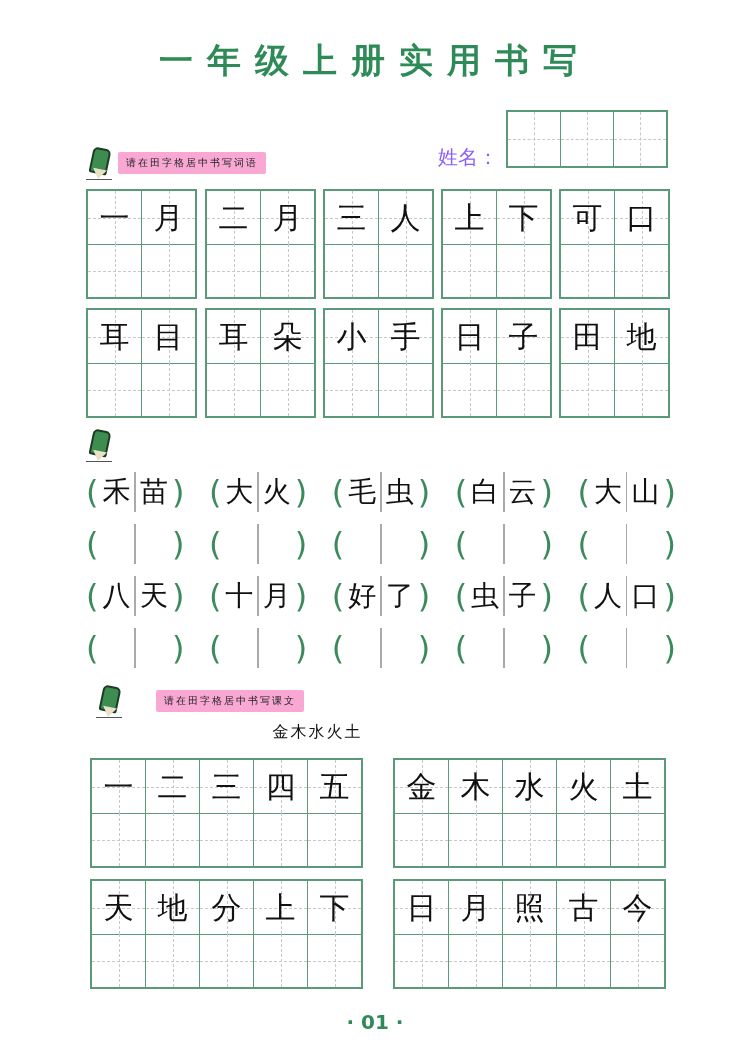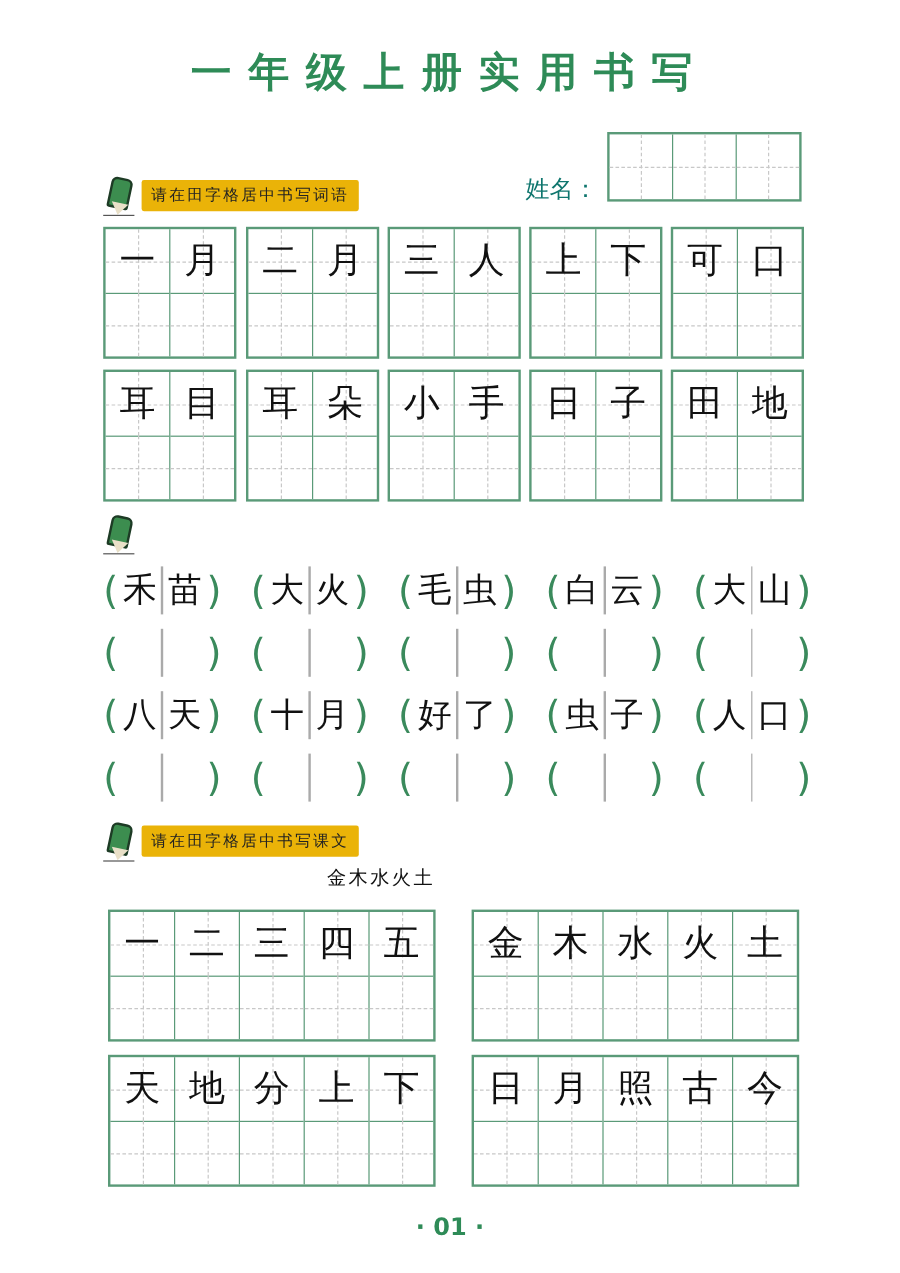--- a/index.html
+++ b/index.html
@@ -1,30 +1,30 @@
 <!DOCTYPE html>
 <html><head>
 <meta charset="utf-8">
 <style>
   html, body { margin:0; padding:0; }
   body { width:750px; height:1061px; background:#ffffff; position:relative; overflow:hidden; font-family:"DejaVu Serif", serif; color:#111; }
   .title { position:absolute; top:38px; left:0; width:750px; text-align:center; font-size:34px; font-weight:bold; color:#2e8b57; letter-spacing:14px; font-family:"DejaVu Sans", sans-serif; }
-  .name-label { position:absolute; top:144px; left:438px; font-size:20px; color:#0f766e; font-family:"DejaVu Sans", sans-serif; }
+  .name-label { position:absolute; top:144px; left:438px; font-size:20px; color:#8b5cf6; font-family:"DejaVu Sans", sans-serif; }
   .name-grid { position:absolute; top:110px; left:506px; display:flex; border:2px solid #5a9a78; }
   .name-cell { width:52px; height:54px; position:relative; border-right:1.5px solid #5a9a78; }
   .name-cell:last-child { border-right:none; }
   .name-cell::before { content:""; position:absolute; left:50%; top:0; bottom:0; border-left:1px dashed #c8c8c8; }
   .name-cell::after { content:""; position:absolute; top:50%; left:0; right:0; border-top:1px dashed #c8c8c8; }
 
   .section-head { position:absolute; display:flex; align-items:center; }
   .pencil { width:26px; height:34px; position:relative; margin-right:6px; }
   .pencil .body { position:absolute; left:5px; top:2px; width:14px; height:22px; background:#3c8d4f; border:2px solid #1d3b25; border-radius:5px 5px 2px 2px; transform:rotate(12deg); }
   .pencil .tip { position:absolute; left:6px; top:23px; width:0; height:0; border-left:7px solid transparent; border-right:7px solid transparent; border-top:10px solid #e9e0c8; transform:rotate(12deg); }
   .pencil .line { position:absolute; left:0; bottom:0; width:26px; border-top:1px solid #555; }
-  .section-label { background:#eab308; padding:4px 8px; font-size:13px; letter-spacing:2px; font-family:"DejaVu Sans", sans-serif; color:#222; border-radius:2px; }
+  .section-label { background:#f9a8d4; padding:4px 8px; font-size:10px; letter-spacing:2px; font-family:"DejaVu Sans", sans-serif; color:#222; border-radius:2px; }
 
   .word-box { position:absolute; display:flex; border:2px solid #5a9a78; }
   .tz { width:53px; height:106px; position:relative; border-right:1.5px solid #5a9a78; }
   .tz:last-child { border-right:none; }
   .tz .cell { position:absolute; left:0; right:0; height:53px; }
   .tz .cell.top { top:0; border-bottom:1.5px solid #5a9a78; }
   .tz .cell.bot { top:53px; }
   .tz .cell::before { content:""; position:absolute; left:50%; top:0; bottom:0; border-left:1px dashed #c8c8c8; }
   .tz .cell::after { content:""; position:absolute; top:50%; left:0; right:0; border-top:1px dashed #c8c8c8; }
   .tz .ch { position:absolute; left:0; right:0; top:0; height:53px; line-height:53px; text-align:center; font-size:30px; z-index:2; }
@@ -212,21 +212,21 @@
     </div>
     <div class="paren">
       <span class="p">(</span>
       <span class="slot"></span>
       <span class="sep"></span>
       <span class="slot"></span>
       <span class="p">)</span>
     </div>
   </div>
 
-<div class="section-head" style="top:684px; left:86px;">
+<div class="section-head" style="top:684px; left:96px;gap:28px;">
   <div class="pencil">
       <div class="body"></div>
       <div class="tip"></div>
       <div class="line"></div>
     </div>
   <div class="section-label">请在田字格居中书写课文</div>
 </div>
 <div class="subtitle">金木水火土</div>
 
 <div id="lessons"></div>

